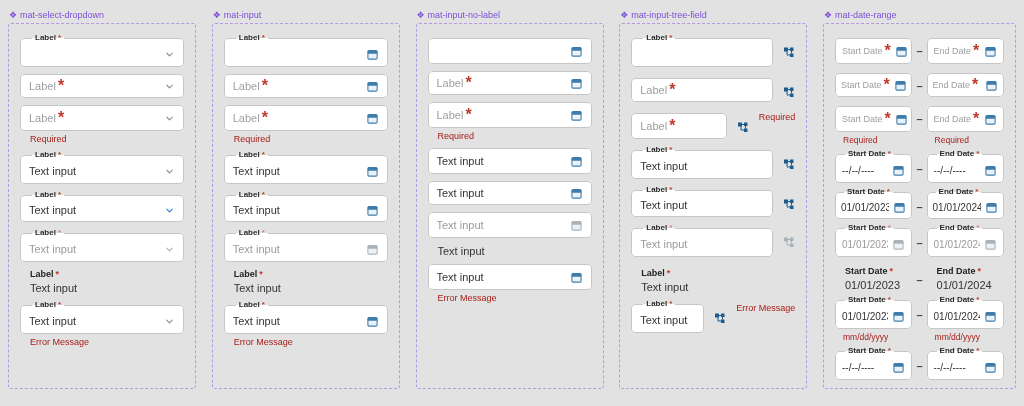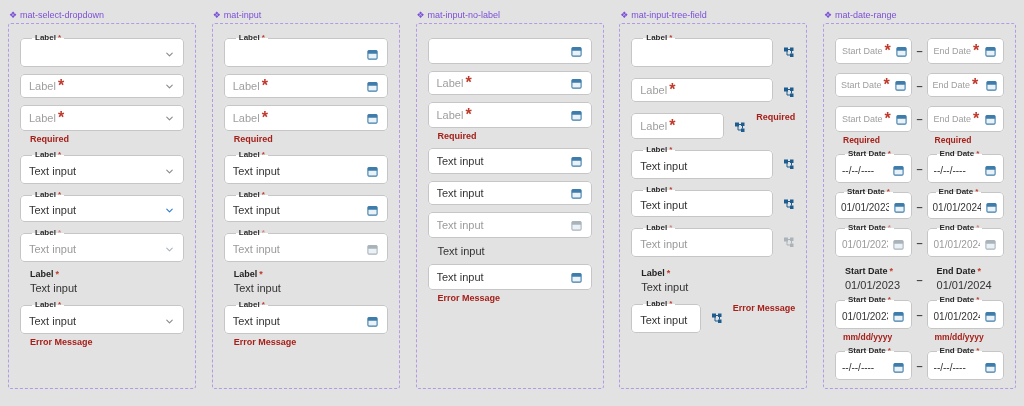--- a/index.html
+++ b/index.html
@@ -38,21 +38,21 @@
   .f-hover .inner{height:22px;}
   .f-focus{border:2px solid var(--border-focus,#4a90d9);padding:0 7px;}
   .f-focus .inner{height:22px;}
   .f-err{border-color:var(--error-border,#b23b32);}
   .f-err legend{color:var(--error,#a6201a);}
   .f-dis{background:var(--disabled-bg,#dcdcdc);border-color:#c2c2c2;}
   .f-dis legend{color:#9a9a9a;}
   .f-dis .value{color:#9a9a9a;}
   .f-dis .req{opacity:.55;}
 
-  .helper{color:var(--error,#a6201a);font-size:9px;font-weight:bold;margin:3px 0 0 10px;}
+  .helper{color:var(--error,#a6201a);font-size:9px;font-weight:normal;margin:3px 0 0 10px;}
   .rng .helper{font-size:8.5px;margin-left:8px;}
 
   .ro{padding-left:10px;margin-top:4px;}
   .ro-label{font-size:9px;font-weight:bold;color:#222;white-space:nowrap;}
   .ro-value{font-size:11px;color:#333;margin-top:3px;white-space:nowrap;}
 
   .tree-row{display:flex;align-items:flex-start;}
   .tree-row fieldset{flex:1;min-width:0;}
   .tree-row .out-icon{display:inline-flex;margin:12px 0 0 6px;flex:0 0 auto;}
   .tree-row .ro{flex:1;}

